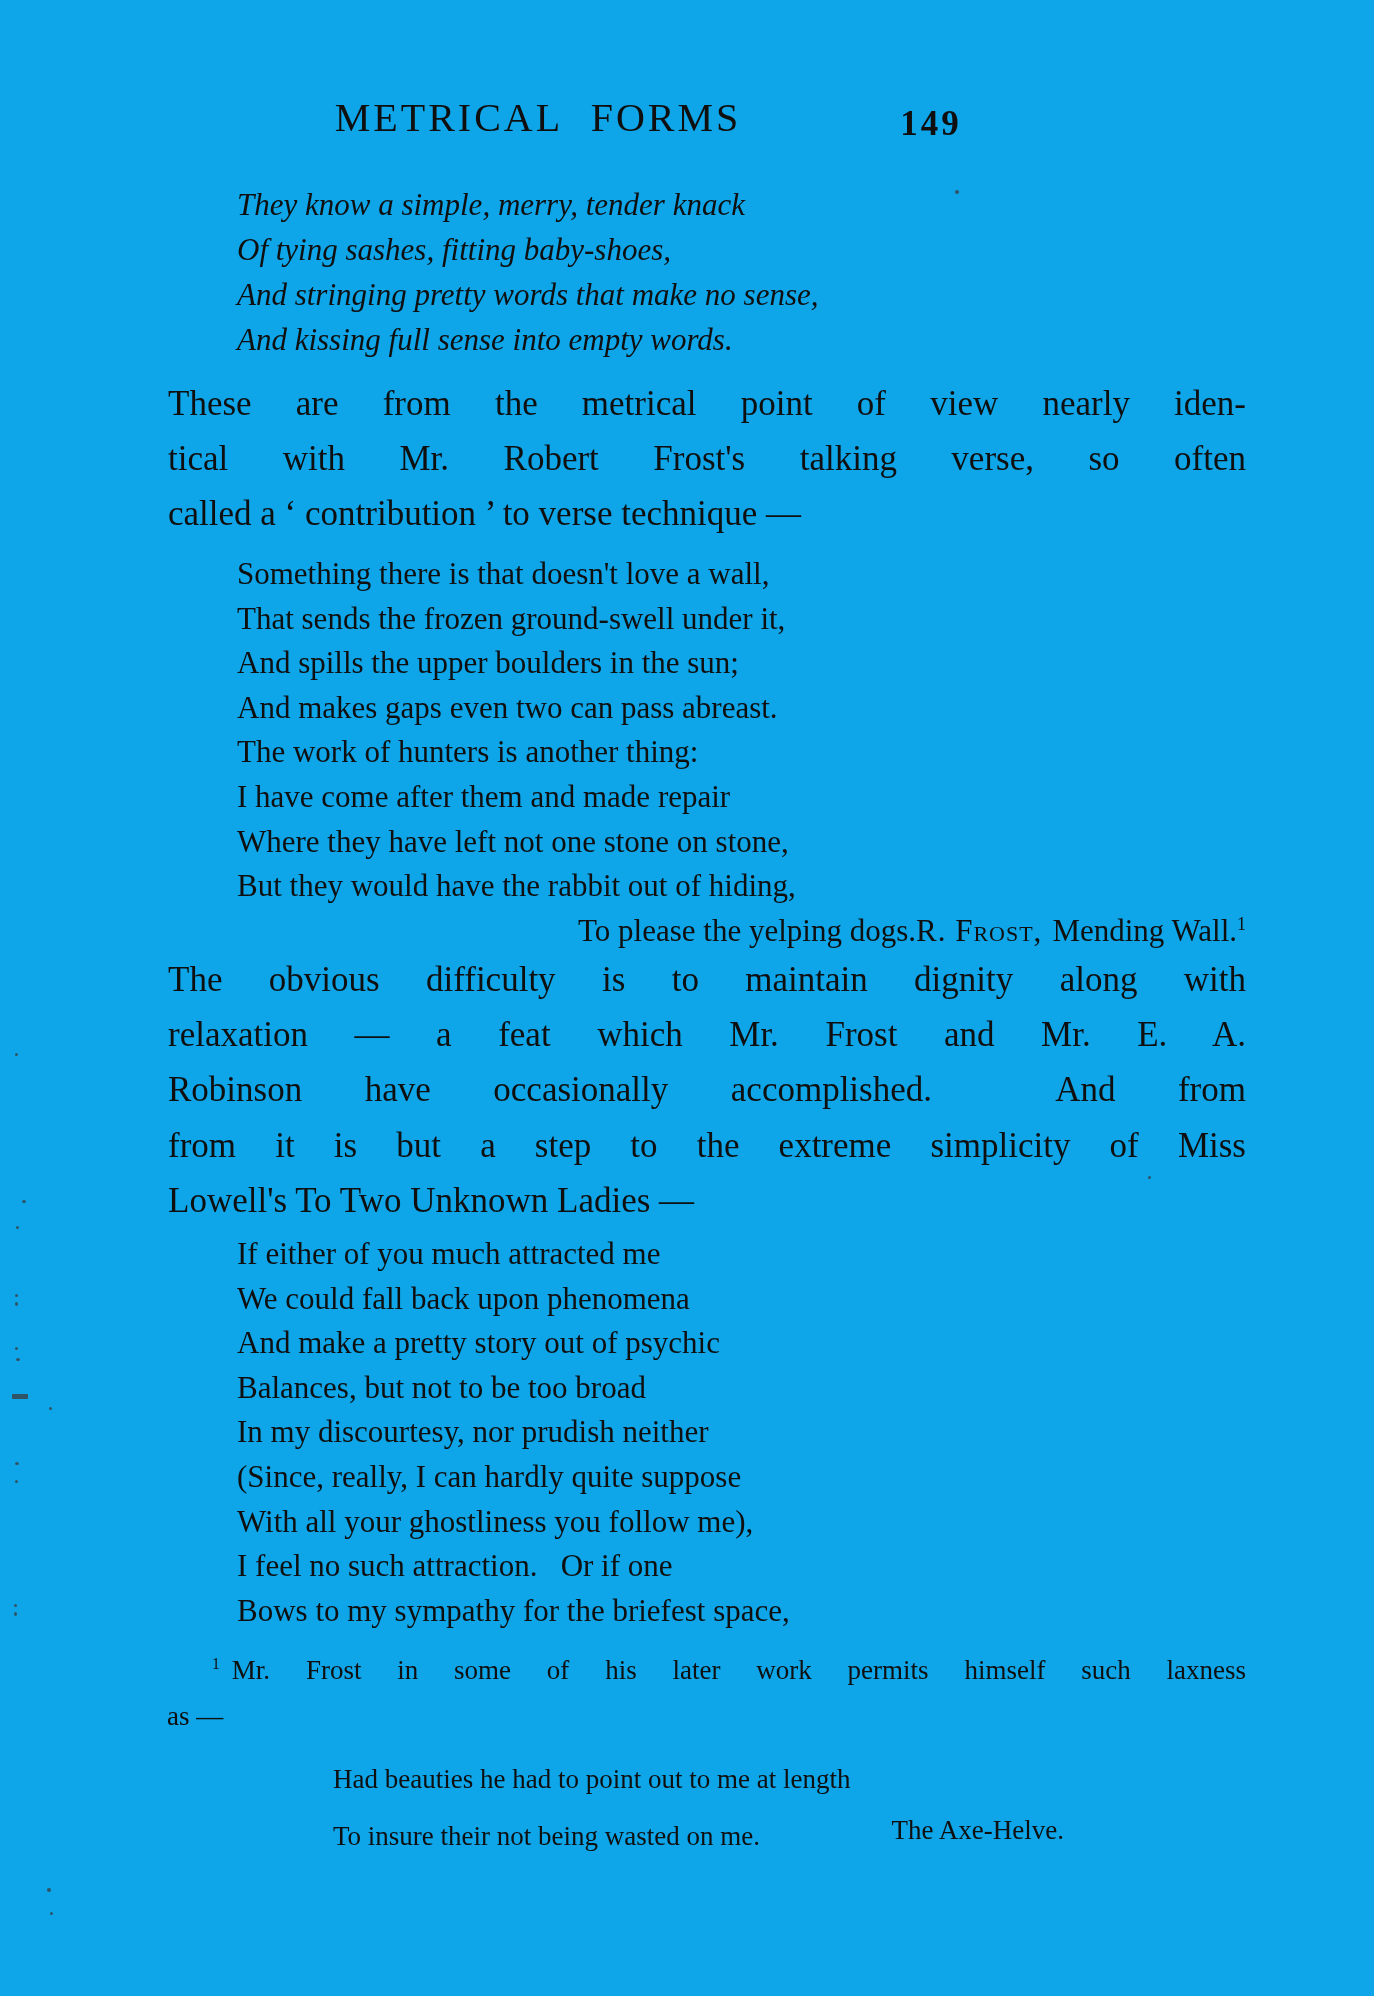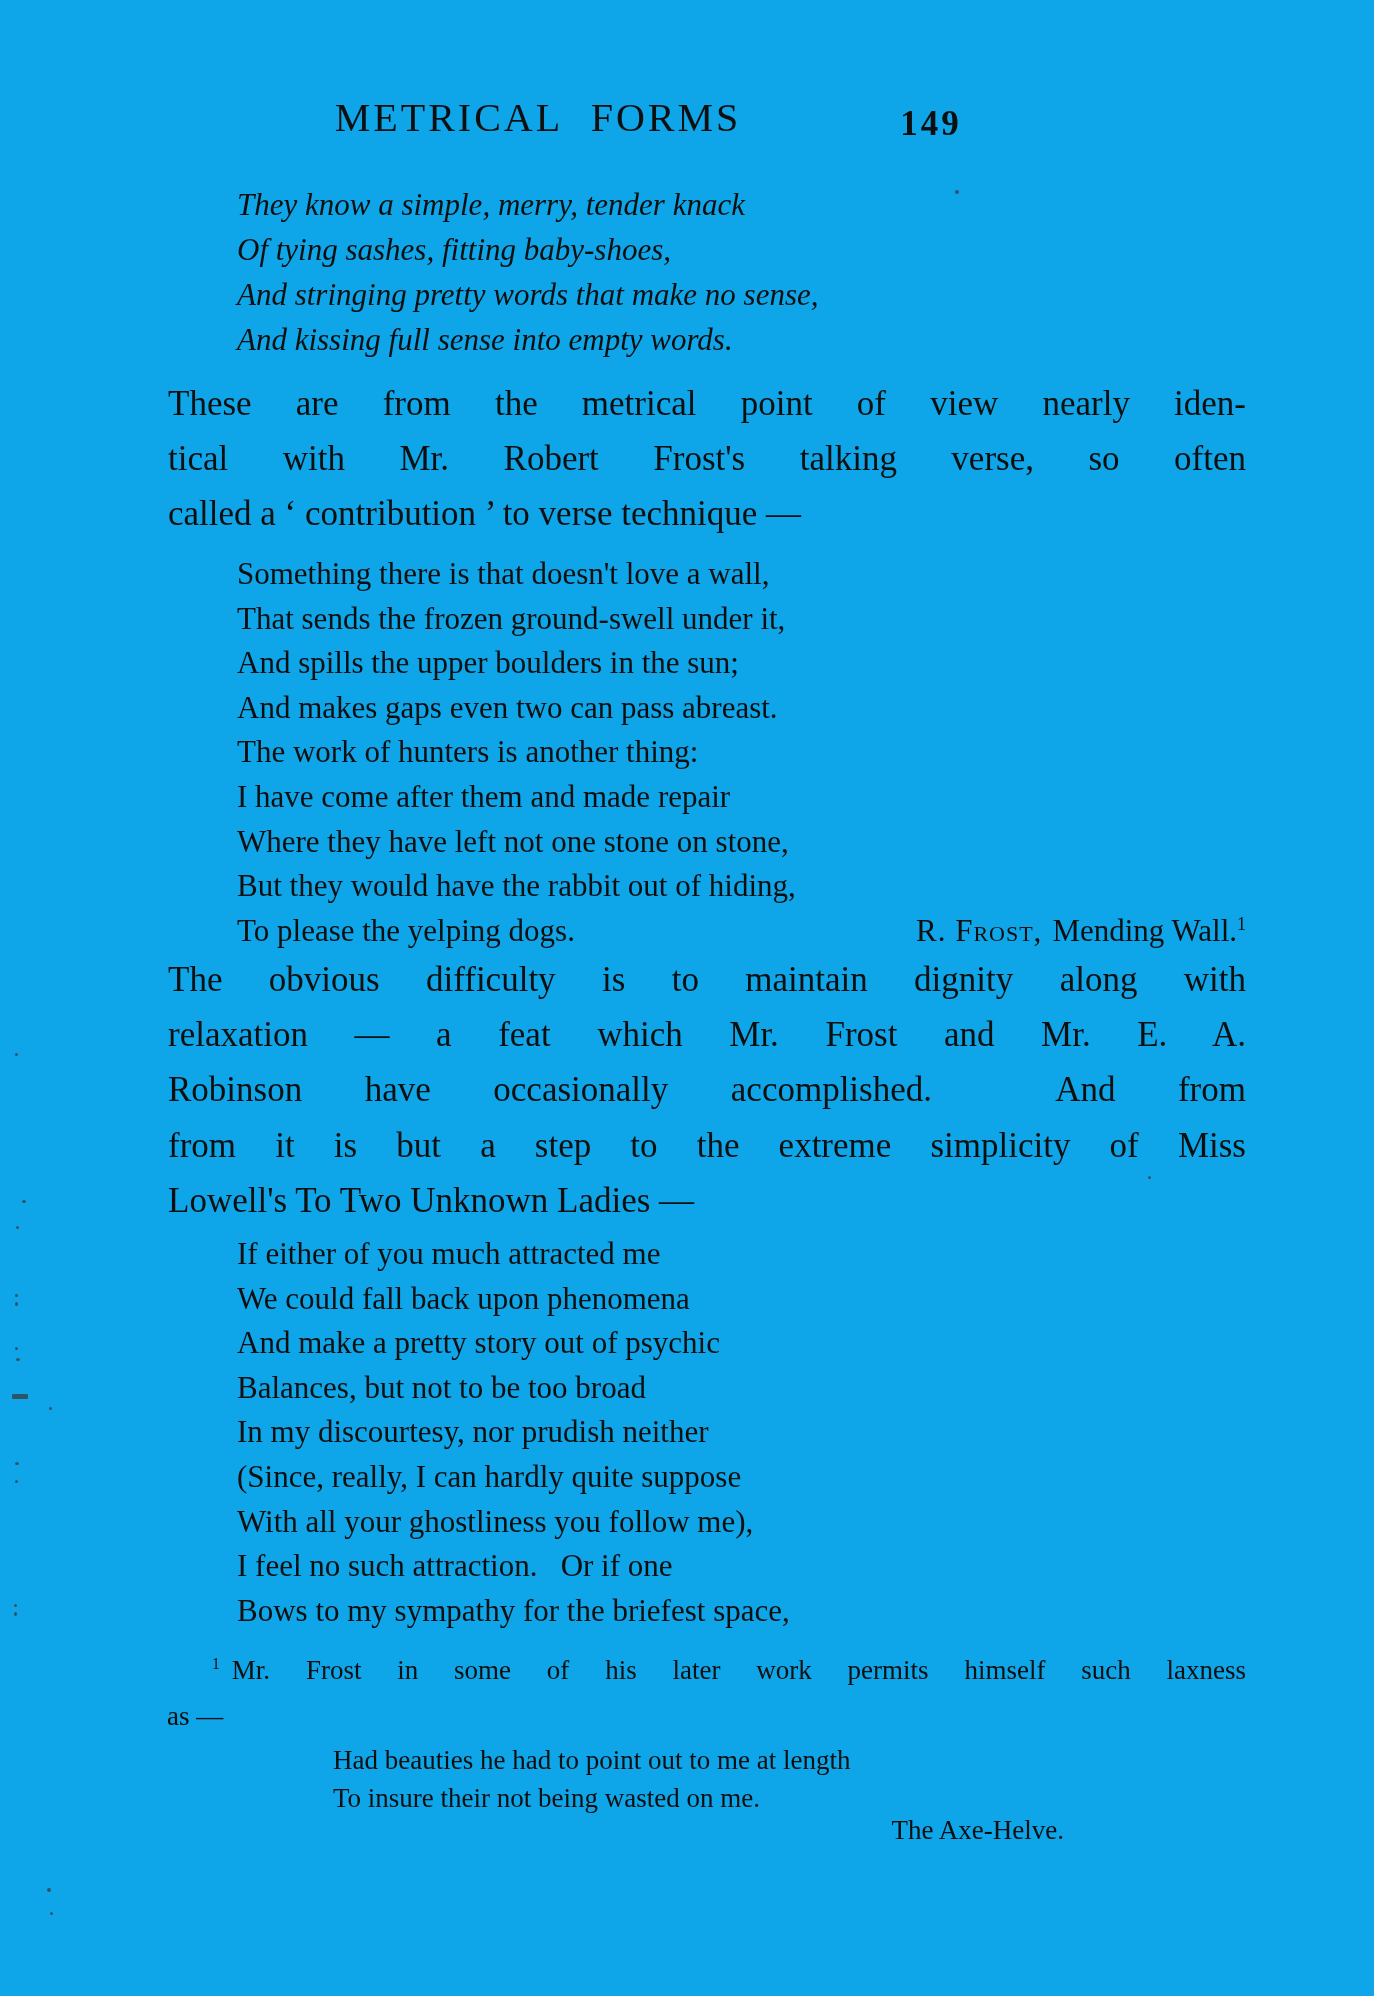--- a/index.html
+++ b/index.html
@@ -30,21 +30,21 @@
 
   
   .poem { position:absolute; left:237px; font-size:31px; }
   .poem .line { line-height:44.6px; white-space:pre-wrap; }
   .poem1 { top:182px;font-style:italic; }
   .poem1 .line { line-height:45px; }
   .poem2 { top:552px; width:1009px; }
   .poem3 { top:1232px; }
 
   .poem-last-row {
-    display:flex; justify-content:space-between; align-items:baseline;
+    display:flex; justify-content:flex-end; align-items:baseline;
     line-height:44.6px;
   }
   .attr { white-space:nowrap; }
   .sc { font-variant:small-caps; letter-spacing:1px; }
   .attr .work { margin-left:10px;margin-top:36px; }
   sup { font-size:58%; vertical-align:super; line-height:0; }
 
   
   .para { position:absolute; left:168px; width:1078px; font-size:35px; }
   .para .pline { line-height:55.2px; white-space:pre-wrap; }
@@ -55,21 +55,21 @@
   
   .fn { font-size:27px; }
   .fn-line1 {
     position:absolute; top:1652px; left:212px; width:1034px;
     line-height:37px;
     text-align:justify; text-align-last:justify;
   }
   .fn-line1 sup { margin-right:12px; }
   .fn-line2 { position:absolute; top:1698px; left:167px; line-height:37px; }
   .fn-quote { position:absolute; top:1742px; left:333px; width:731px; }
-  .fn-quote .line { line-height:37.5px; white-space:pre-wrap; }
+  .fn-quote .line { line-height:37.5px; white-space:pre-wrap;margin-top:19px; }
   .fn-attr { position:absolute; top:1812px; left:333px; width:731px; text-align:right; line-height:37px; }
 
   
   .speck { position:absolute; background:#3a3a3a; border-radius:50%; opacity:.75; }
   .speck.dash { border-radius:1px; }
 </style>
 </head>
 <body>
 
 <div class="page">

